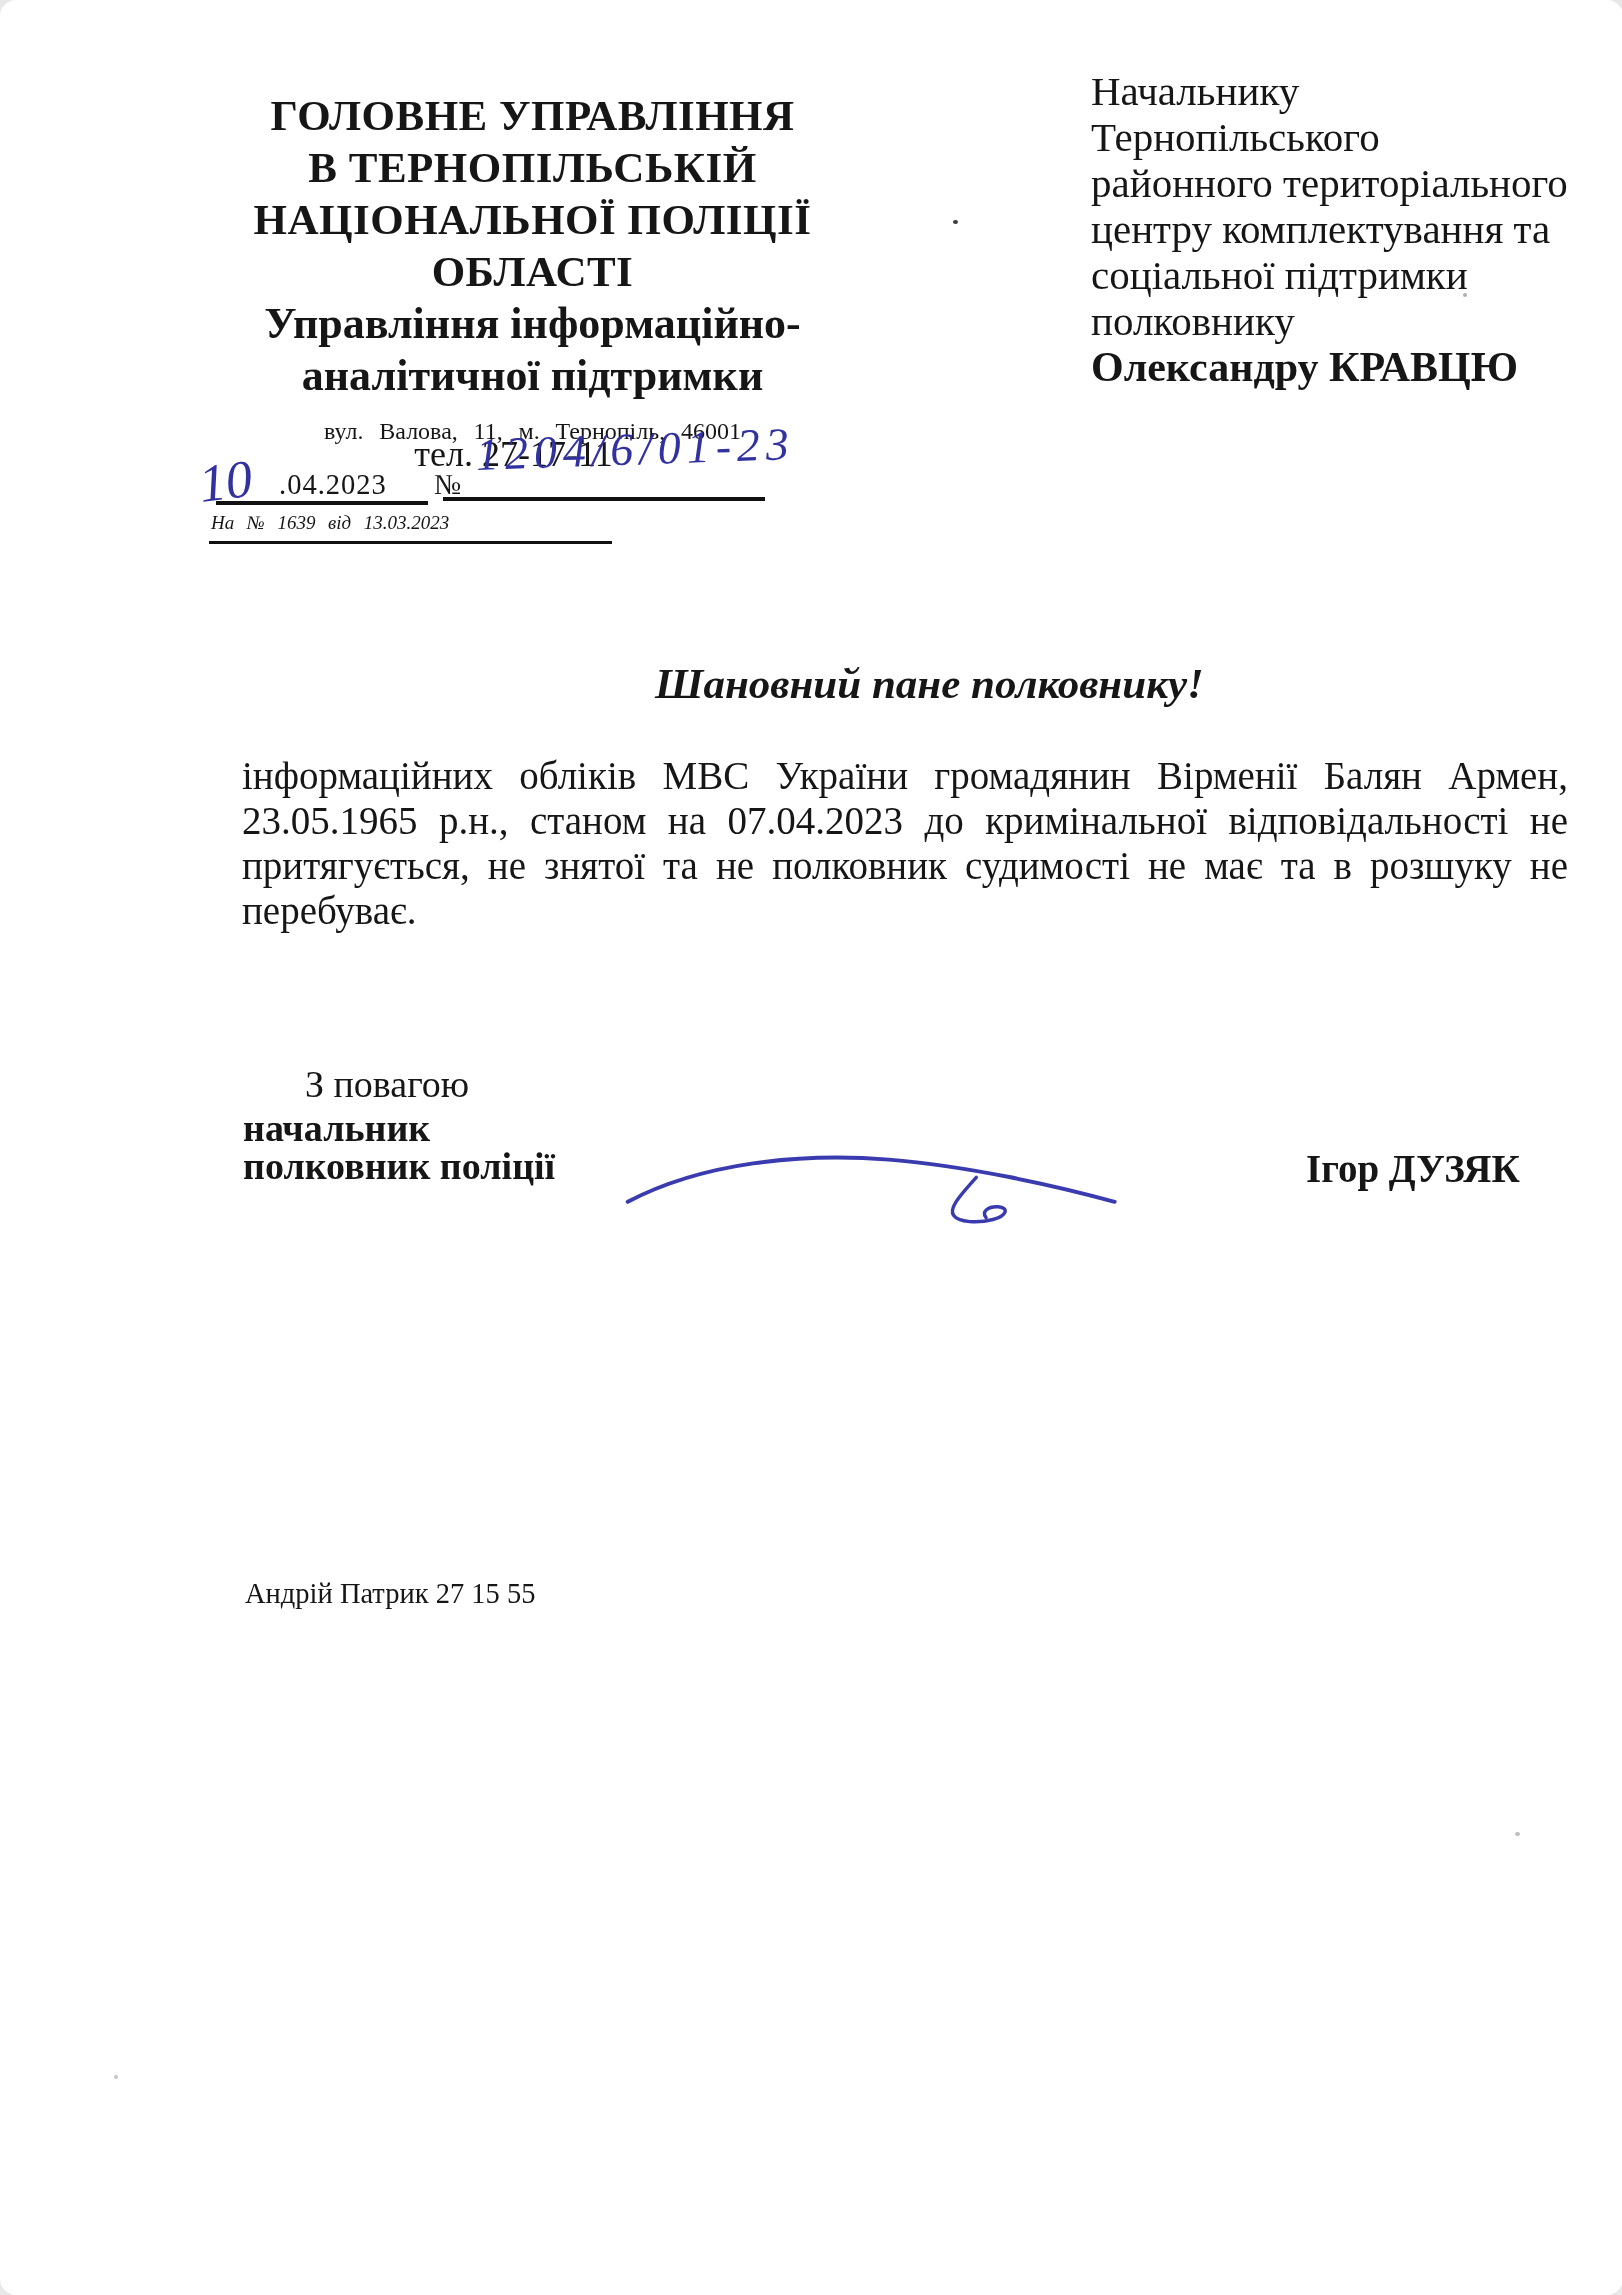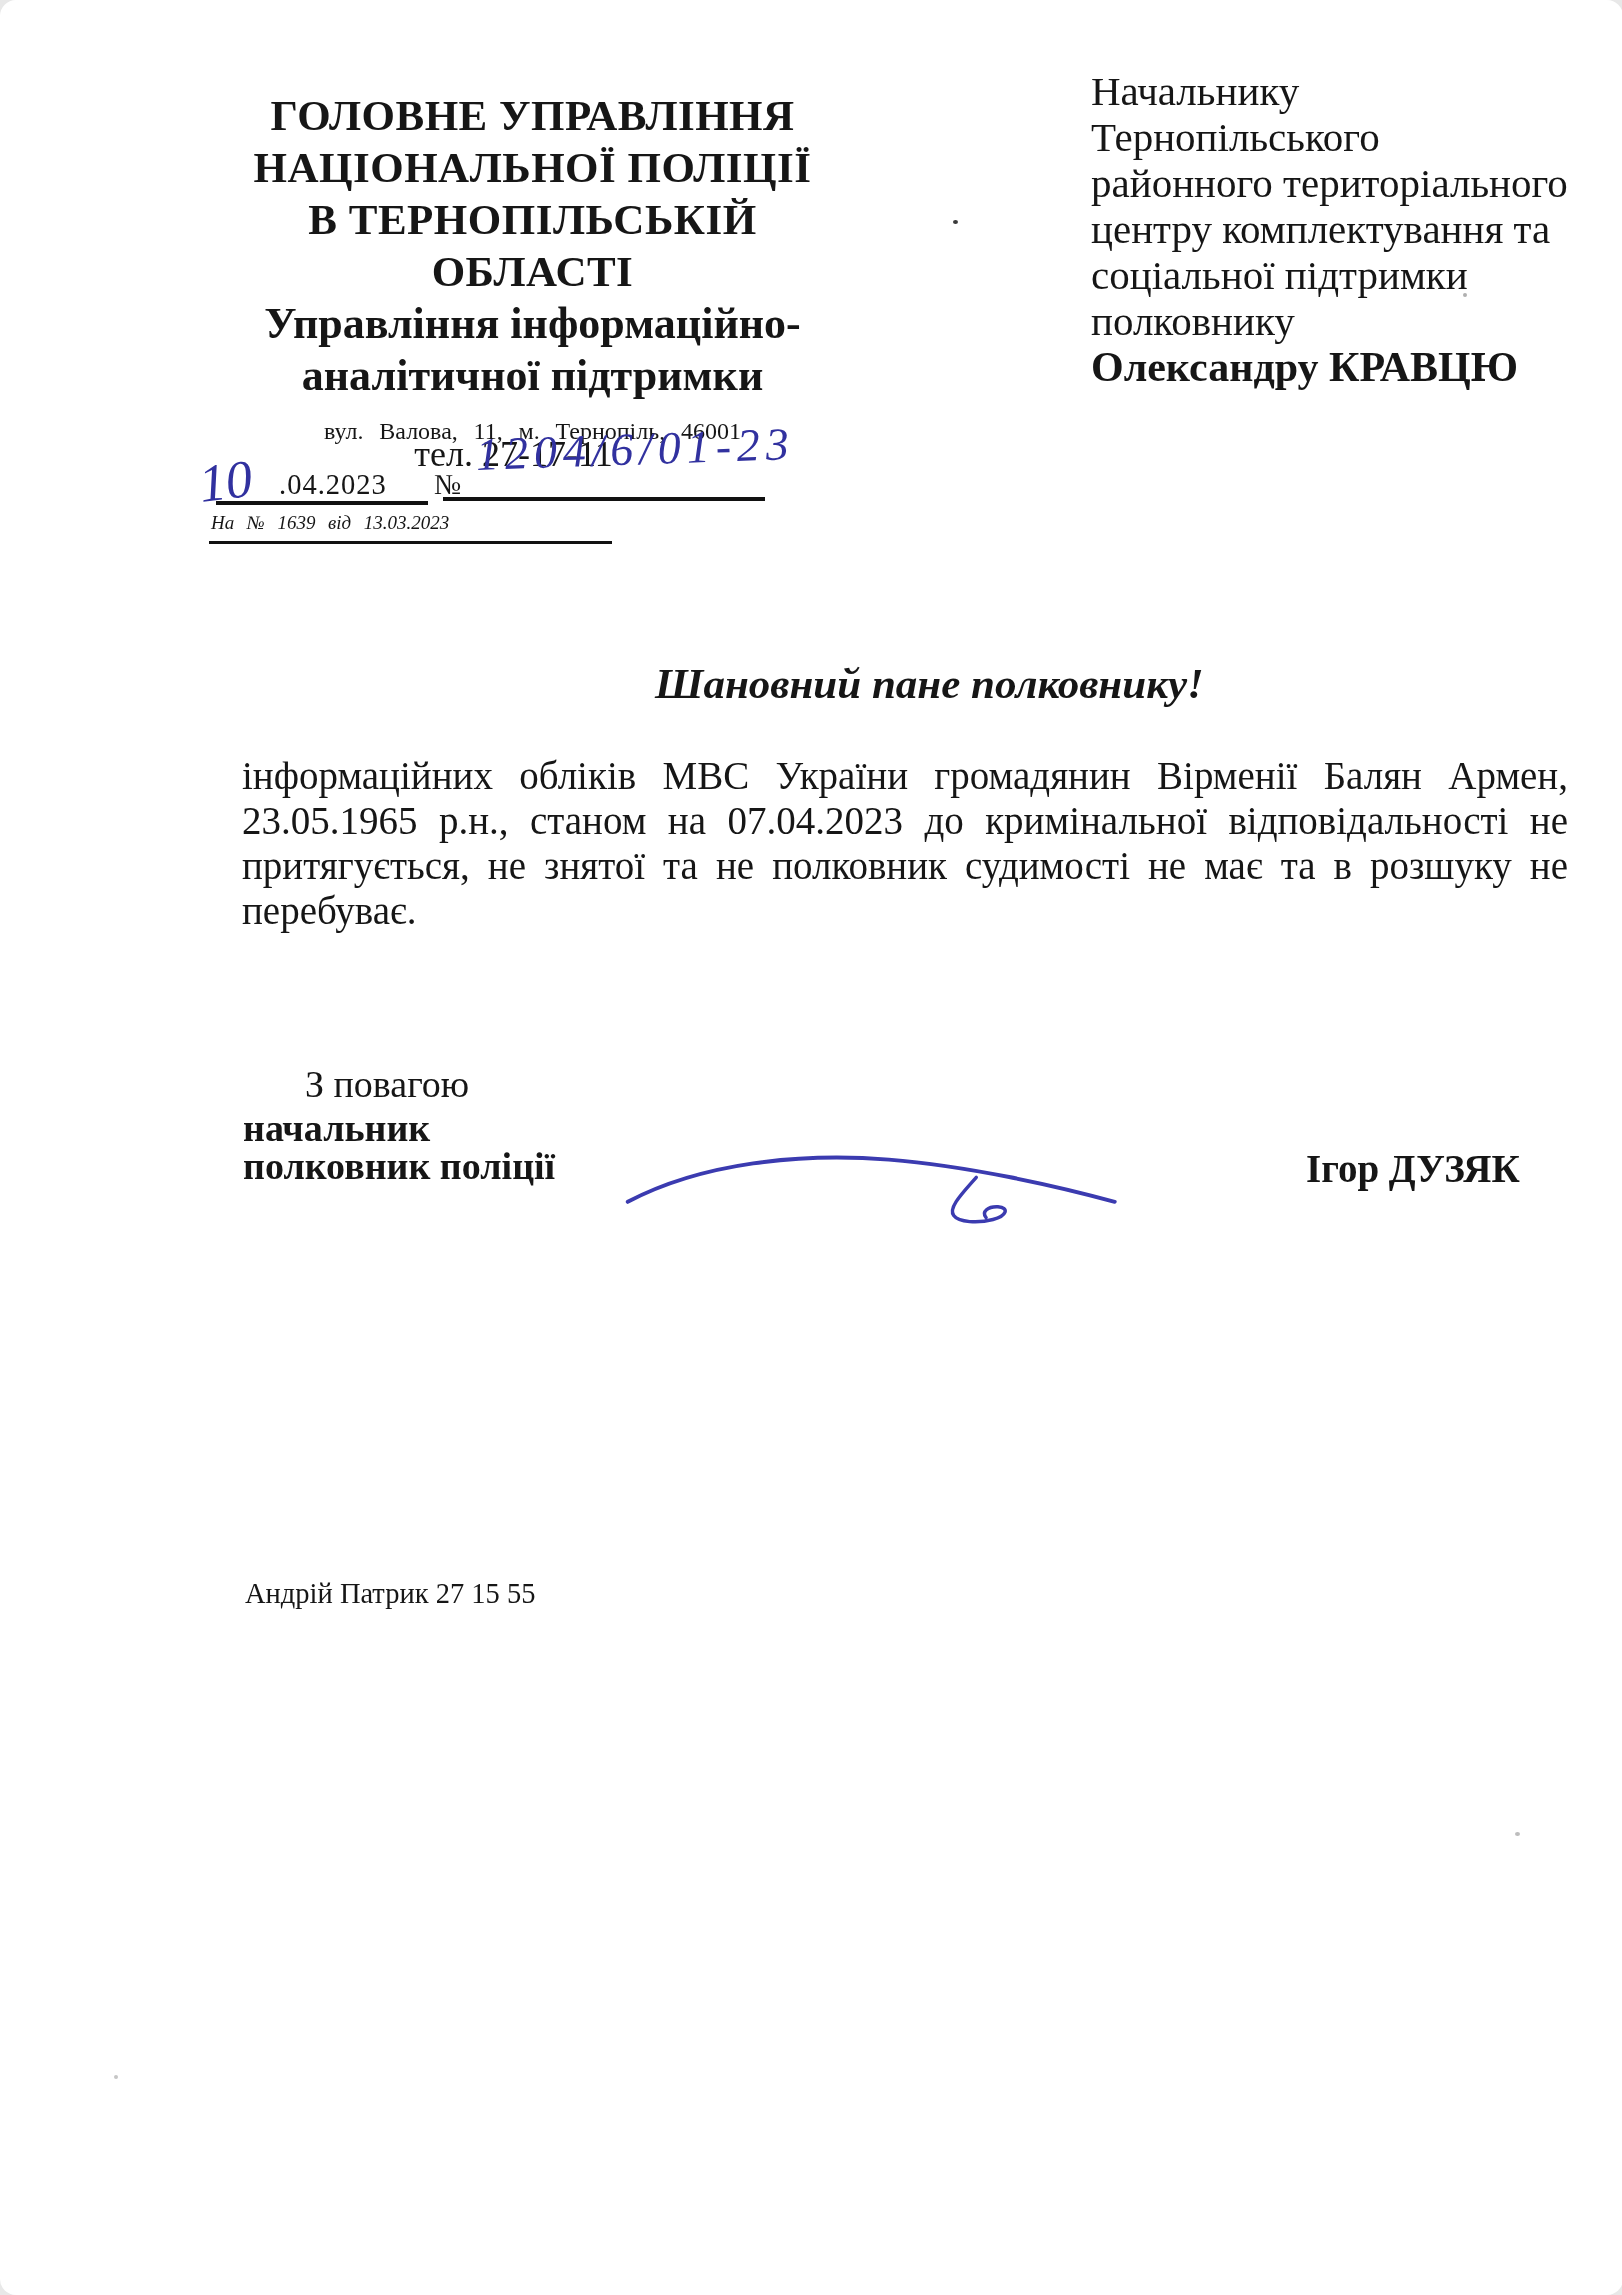--- a/index.html
+++ b/index.html
@@ -63,22 +63,22 @@
   .speck3{left:1515px;top:1832px;width:4.9px;height:3.9px;background:#bdbdbd;}
   .speck4{left:114px;top:2075px;width:3.9px;height:3.9px;background:#c6c6c6;}
 </style>
 </head>
 <body>
 
 <div class="page">
 
   <div class="abs lh-block">
     <div class="lh-org">ГОЛОВНЕ УПРАВЛІННЯ</div>
+    <div class="lh-org">В ТЕРНОПІЛЬСЬКІЙ</div>
     <div class="lh-org">НАЦІОНАЛЬНОЇ ПОЛІЦІЇ</div>
-    <div class="lh-org">В ТЕРНОПІЛЬСЬКІЙ</div>
     <div class="lh-org">ОБЛАСТІ</div>
     <div class="lh-unit">Управління інформаційно-</div>
     <div class="lh-unit">аналітичної підтримки</div>
   </div>
   <div class="abs lh-addr">вул. Валова, 11, м. Тернопіль, 46001</div>
   <div class="abs lh-tel">тел. 27-17-11</div>
 
   <div class="abs hand hand-date">10</div>
   <div class="abs date-printed">.04.2023</div>
   <div class="abs num-sign">№</div>

